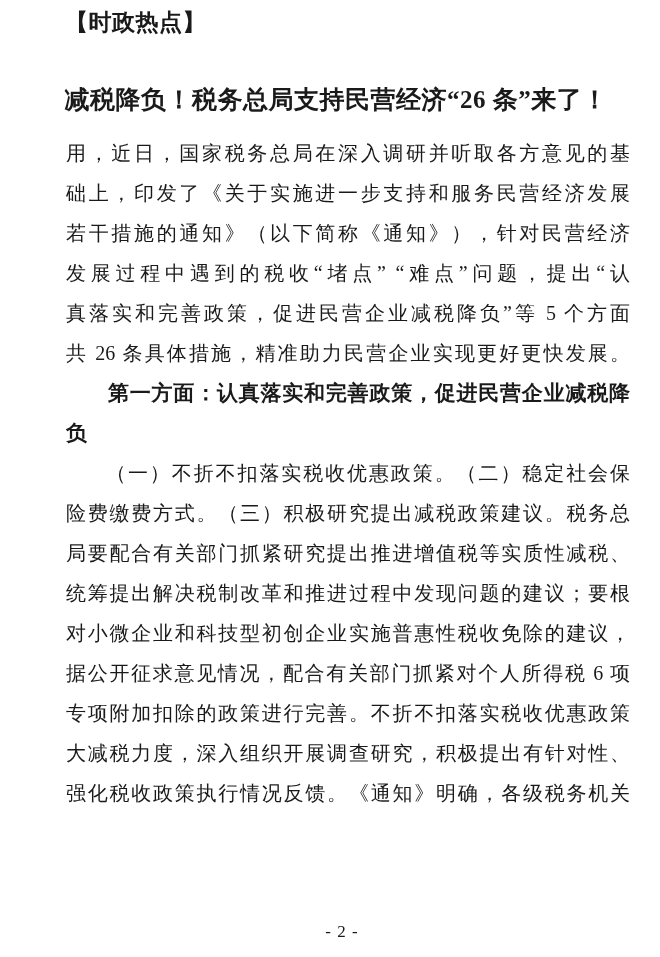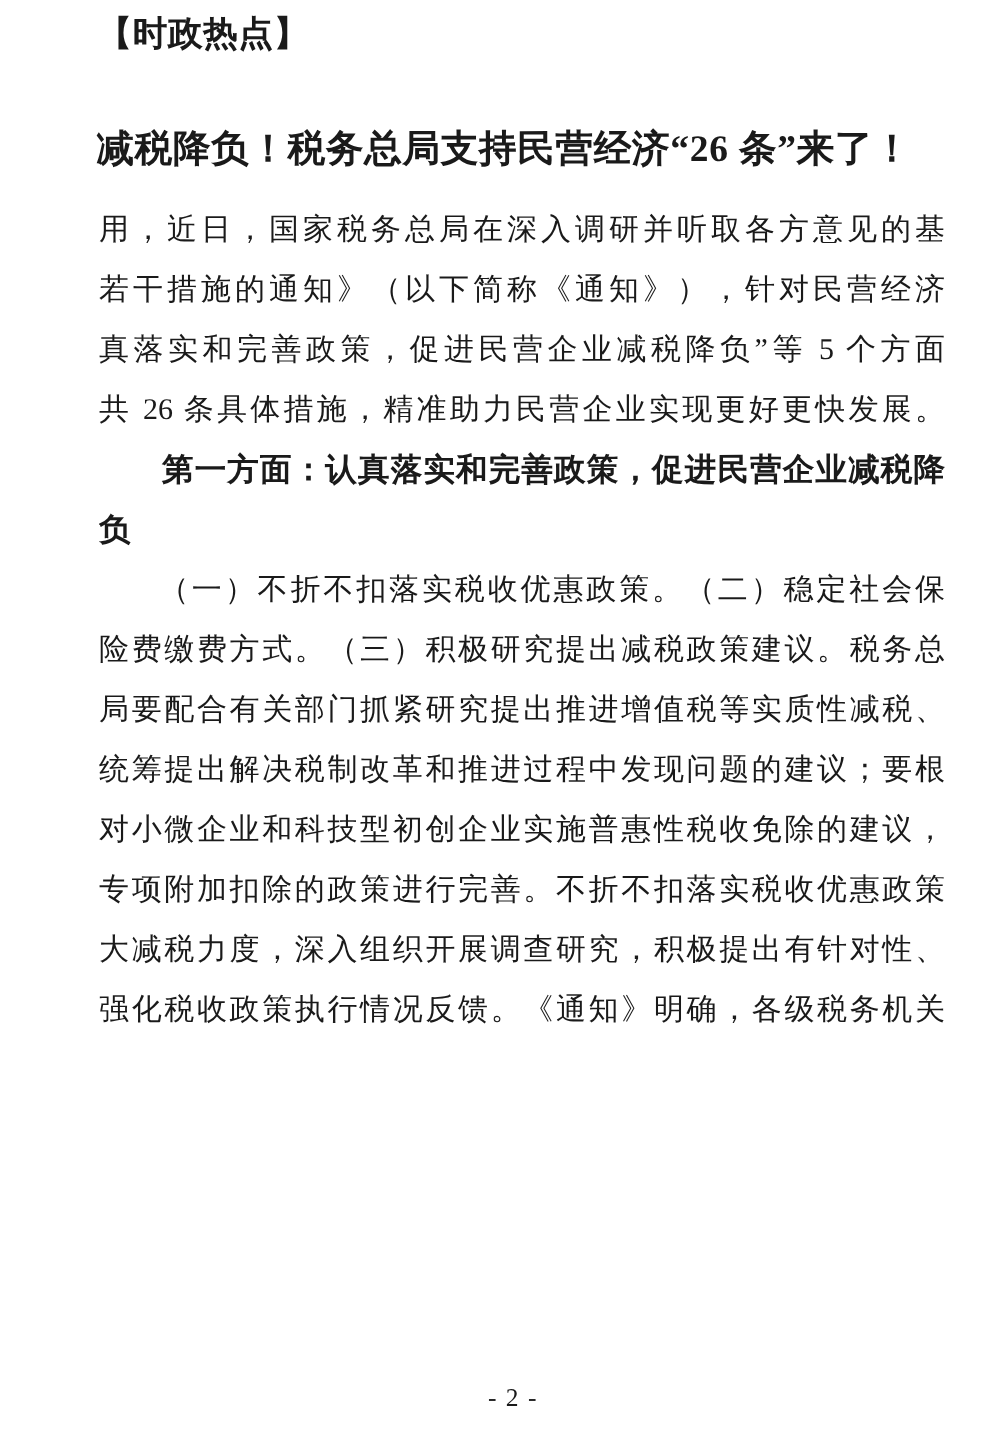--- a/index.html
+++ b/index.html
@@ -84,30 +84,33 @@
 <body>
 
 <div class="page">
 
   <div class="section-tag">【时政热点】</div>
 
   <h1 class="article-title" style="margin:0; font-size:25px;">减税降负！税务总局支持民营经济“26 条”来了！</h1>
 
   <div class="body-text">
       <div class="line">用，近日，国家税务总局在深入调研并听取各方意见的基</div>
+      <div class="line">础上，印发了《关于实施进一步支持和服务民营经济发展</div>
       <div class="line">若干措施的通知》（以下简称《通知》），针对民营经济</div>
+      <div class="line">发展过程中遇到的税收“堵点” “难点”问题，提出“认</div>
       <div class="line">真落实和完善政策，促进民营企业减税降负”等 5 个方面</div>
       <div class="line">共 26 条具体措施，精准助力民营企业实现更好更快发展。</div>
       <div class="line bold indent">第一方面：认真落实和完善政策，促进民营企业减税降</div>
       <div class="line bold no-justify">负</div>
       <div class="line indent">（一）不折不扣落实税收优惠政策。（二）稳定社会保</div>
       <div class="line">险费缴费方式。（三）积极研究提出减税政策建议。税务总</div>
       <div class="line">局要配合有关部门抓紧研究提出推进增值税等实质性减税、</div>
       <div class="line">统筹提出解决税制改革和推进过程中发现问题的建议；要根</div>
       <div class="line">对小微企业和科技型初创企业实施普惠性税收免除的建议，</div>
+      <div class="line">据公开征求意见情况，配合有关部门抓紧对个人所得税 6 项</div>
       <div class="line">专项附加扣除的政策进行完善。不折不扣落实税收优惠政策</div>
       <div class="line">大减税力度，深入组织开展调查研究，积极提出有针对性、</div>
       <div class="line">强化税收政策执行情况反馈。《通知》明确，各级税务机关</div>
     </div>
 
   <div class="page-footer">- 2 -</div>
 
 </div>
 
 </body></html>

